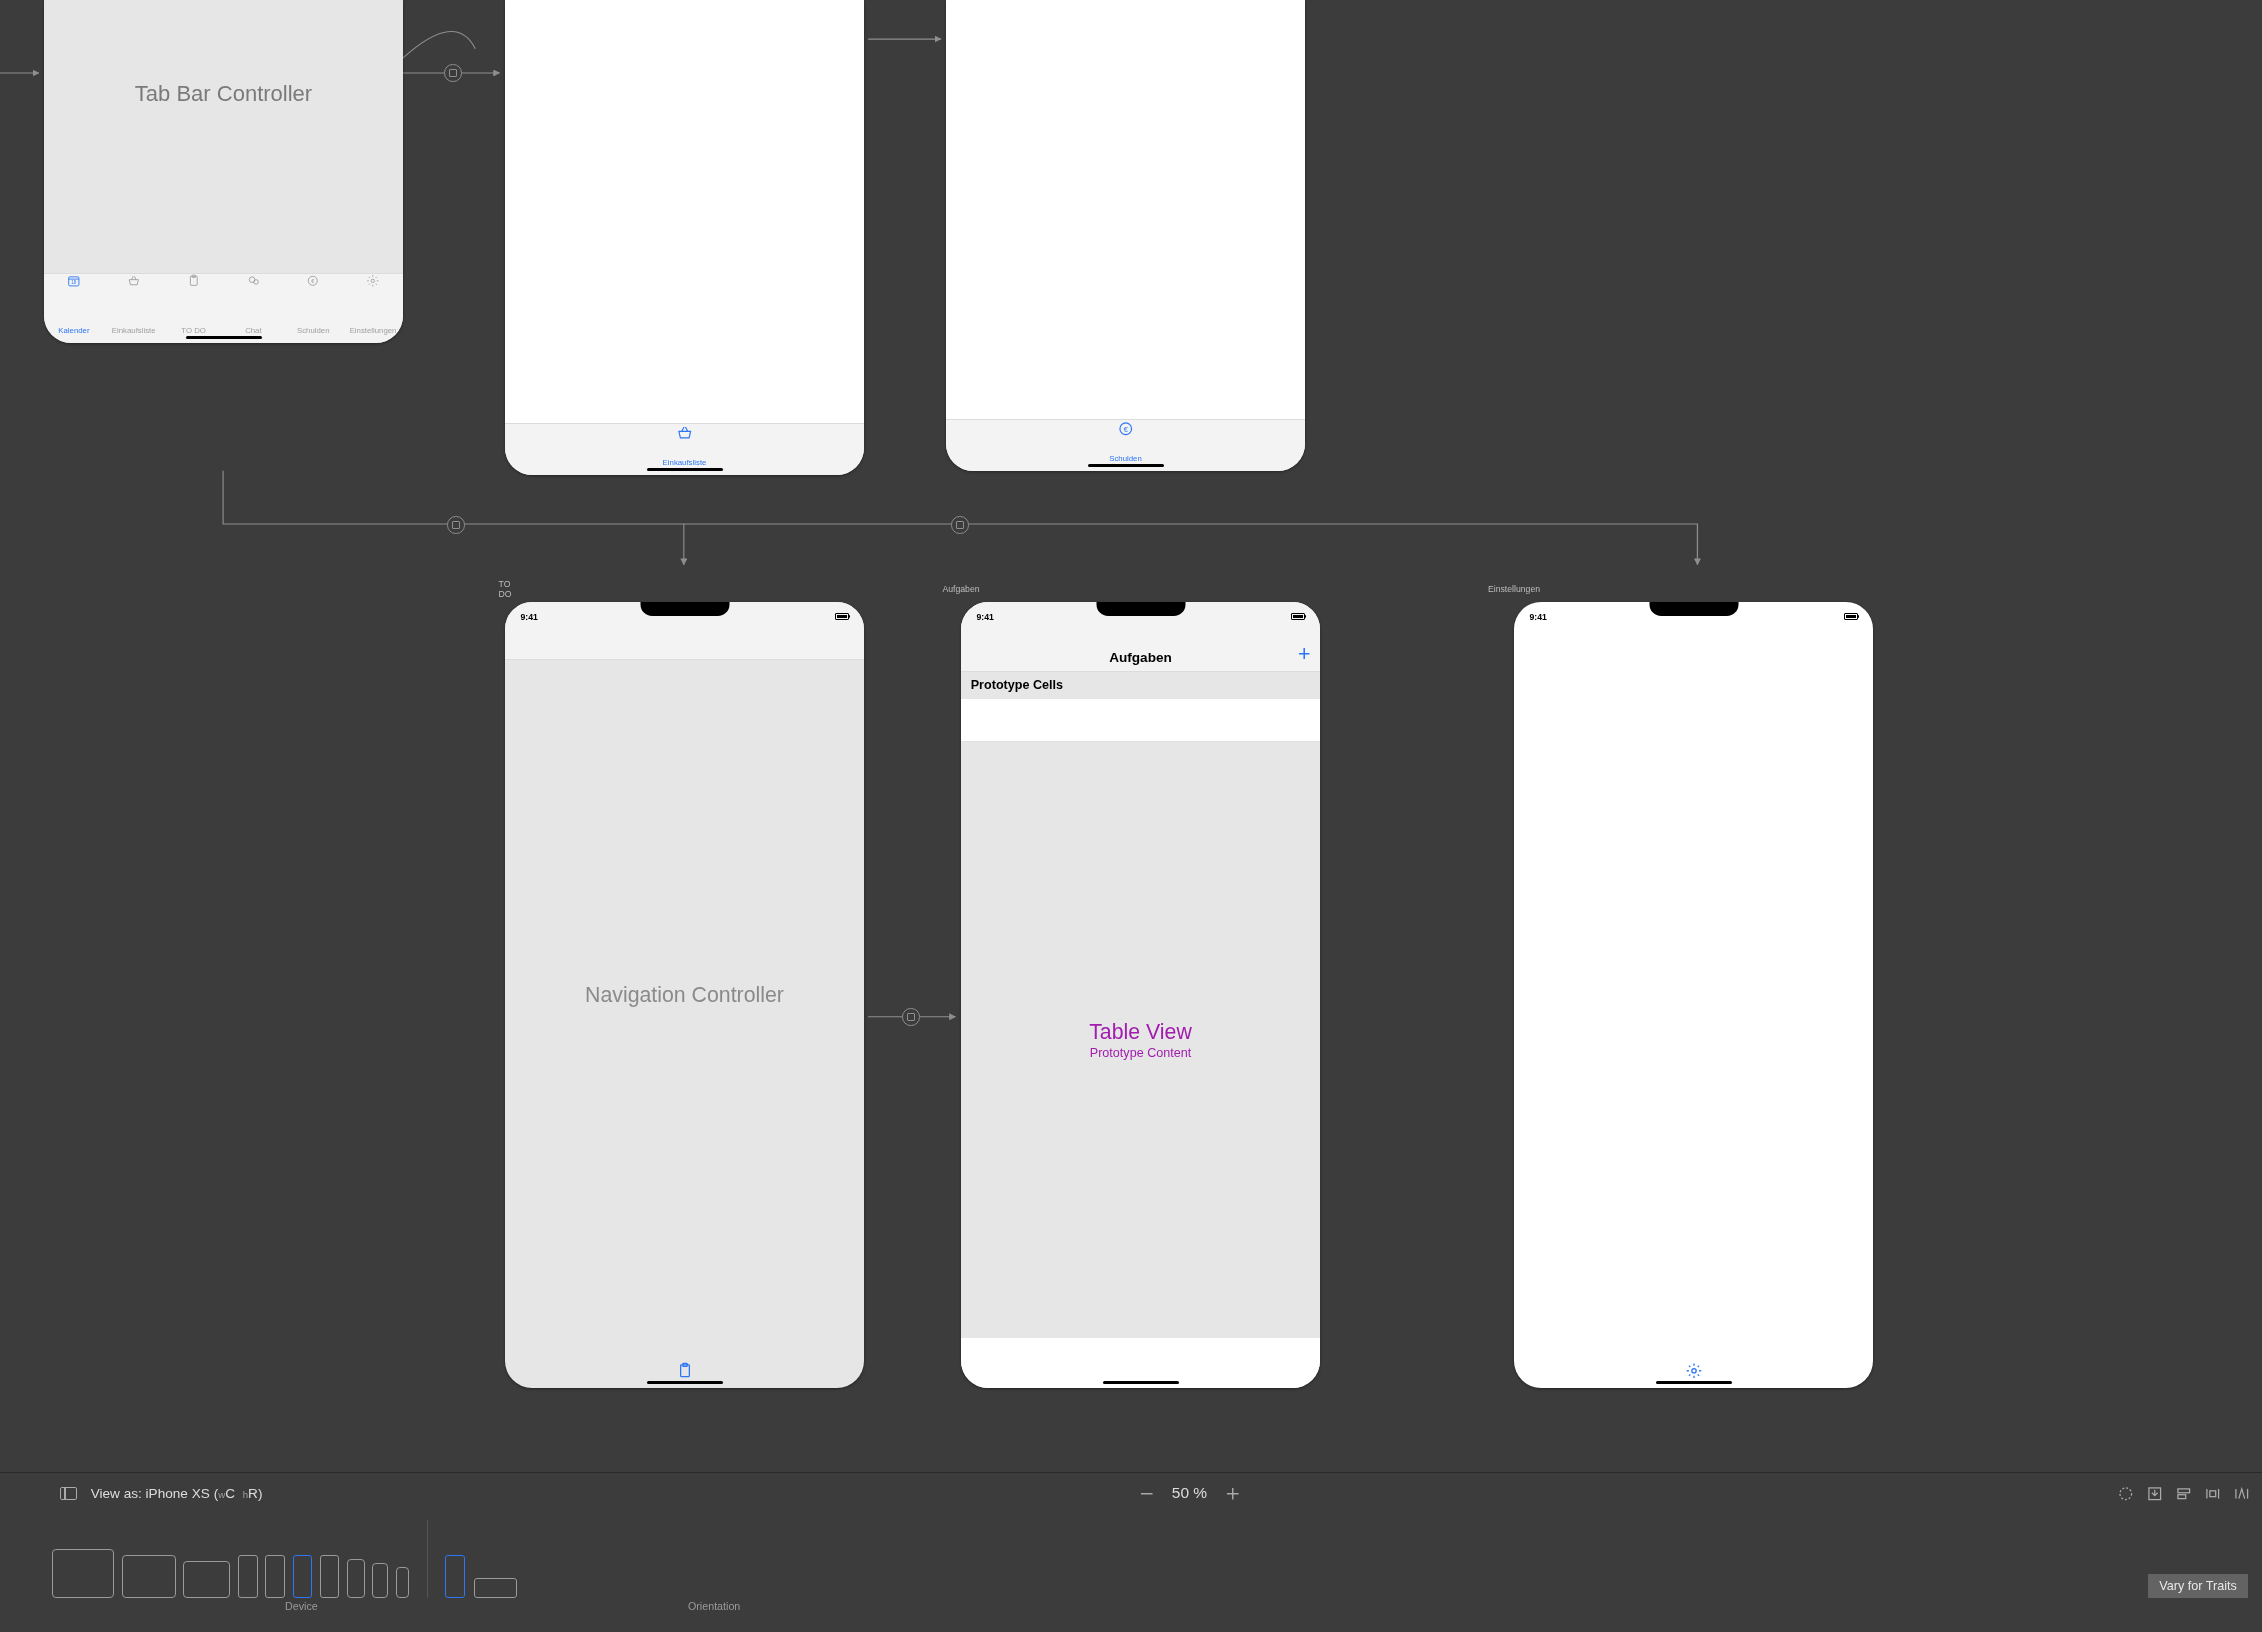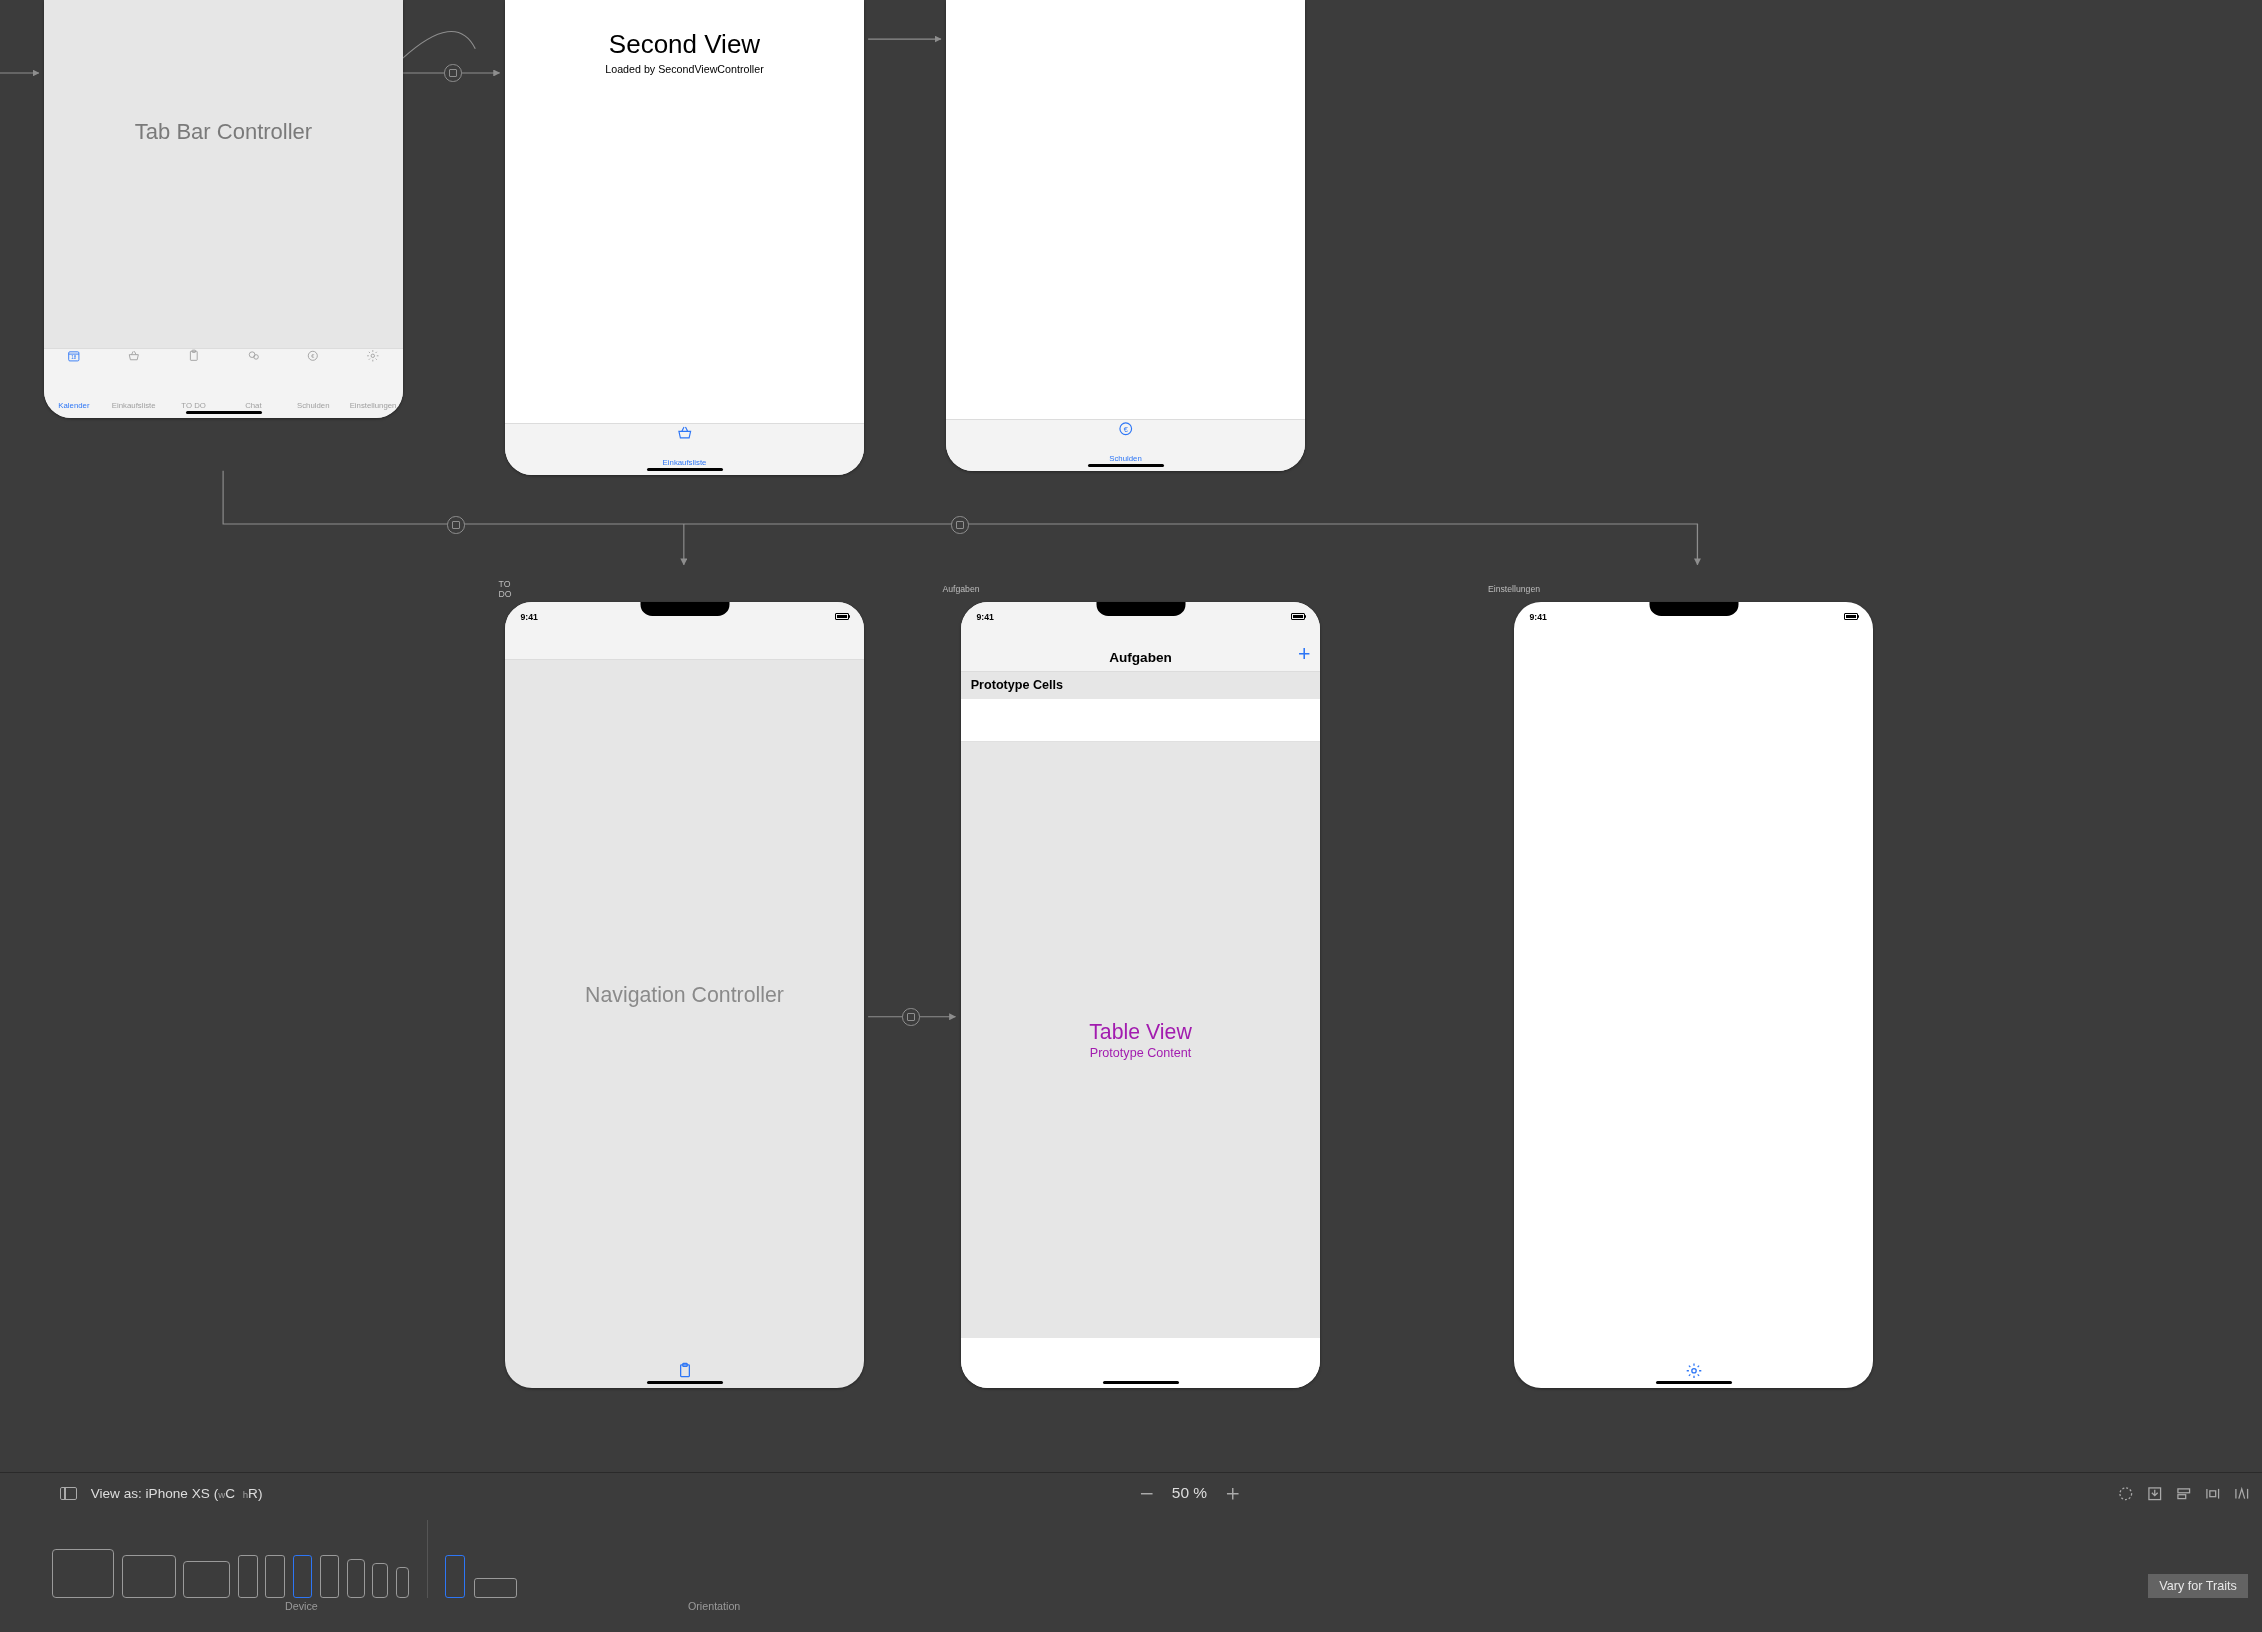--- a/index.html
+++ b/index.html
@@ -270,21 +270,21 @@
 
     <path d="M 415 60 Q 470 10 490 50" fill="none" stroke="#8e8e8e" stroke-width="1.2"></path>
   </svg>
 
   <div class="segue-badge" style="left:444px;top:64px;"></div>
   <div class="segue-badge" style="left:447px;top:516px;"></div>
   <div class="segue-badge" style="left:951px;top:516px;"></div>
   <div class="segue-badge" style="left:902px;top:1008px;"></div>
 
   <div class="scene-wrap" style="left:44px; top:0;">
-    <div class="scene gray clipped-top" style="height:418px;width:359px;">
+    <div class="scene gray clipped-top" style="height:343px;width:359px;">
       <div class="big-label" style="top:-155px">
         <div class="t" style="font-size:22px;color:#7a7a7a;font-weight:500;">Tab Bar Controller</div>
       </div>
       <div class="tabbar" style="height:70px;">
         <div class="item active">
           <svg viewBox="0 0 24 24" style="font-size:5px">
               <rect x="3" y="5" width="18" height="16" rx="2" fill="none" stroke="currentColor" stroke-width="1.6"></rect>
               <line x1="3" y1="9" x2="21" y2="9" stroke="currentColor" stroke-width="1.6"></line>
               <text x="12" y="18" font-size="8" text-anchor="middle" fill="currentColor">18</text>
             </svg>
@@ -324,24 +324,20 @@
             </svg>
           <span style="font-size:7.8px;">Einstellungen</span>
         </div>
       </div>
       <div class="home-indicator"></div>
     </div>
   </div>
 
   <div class="scene-wrap" style="left:505px; top:0;">
     <div class="scene clipped-top" style="height:475px;width:359px;">
-      <div class="center-title">
-        <div class="h" style="font-size:26px;">Second View</div>
-        <div class="s" style="font-size:10.7px;">Loaded by SecondViewController</div>
-      </div>
       <div class="tabbar single" style="height:52px;justify-content:center;">
         <div class="item active">
           <svg viewBox="0 0 24 24" style="width:17.5px;height:17.5px;">
               <path d="M4 10h16l-2 9H6z M8 10l3-6 M16 10l-3-6" fill="none" stroke="currentColor" stroke-width="1.6"></path>
             </svg>
           <span style="font-size:7.8px;">Einkaufsliste</span>
         </div>
       </div>
       <div class="home-indicator"></div>
     </div>

